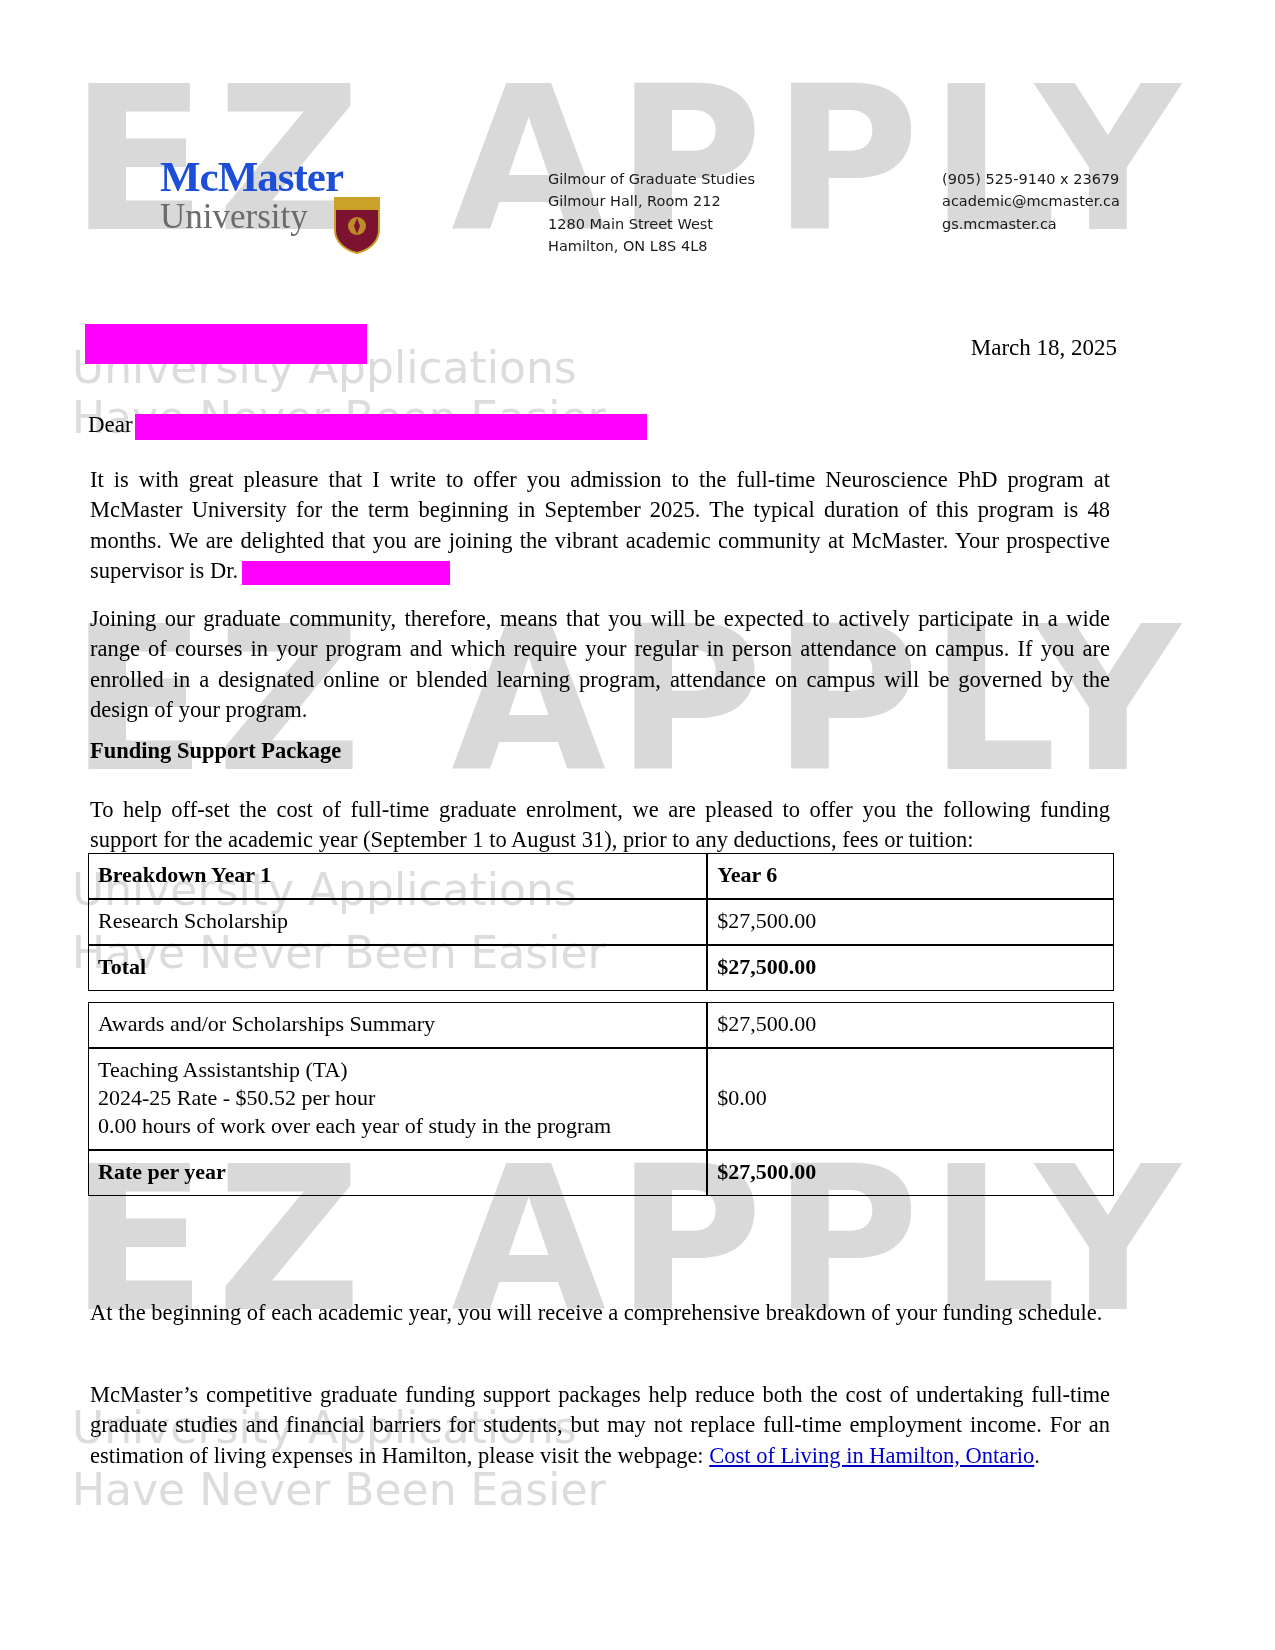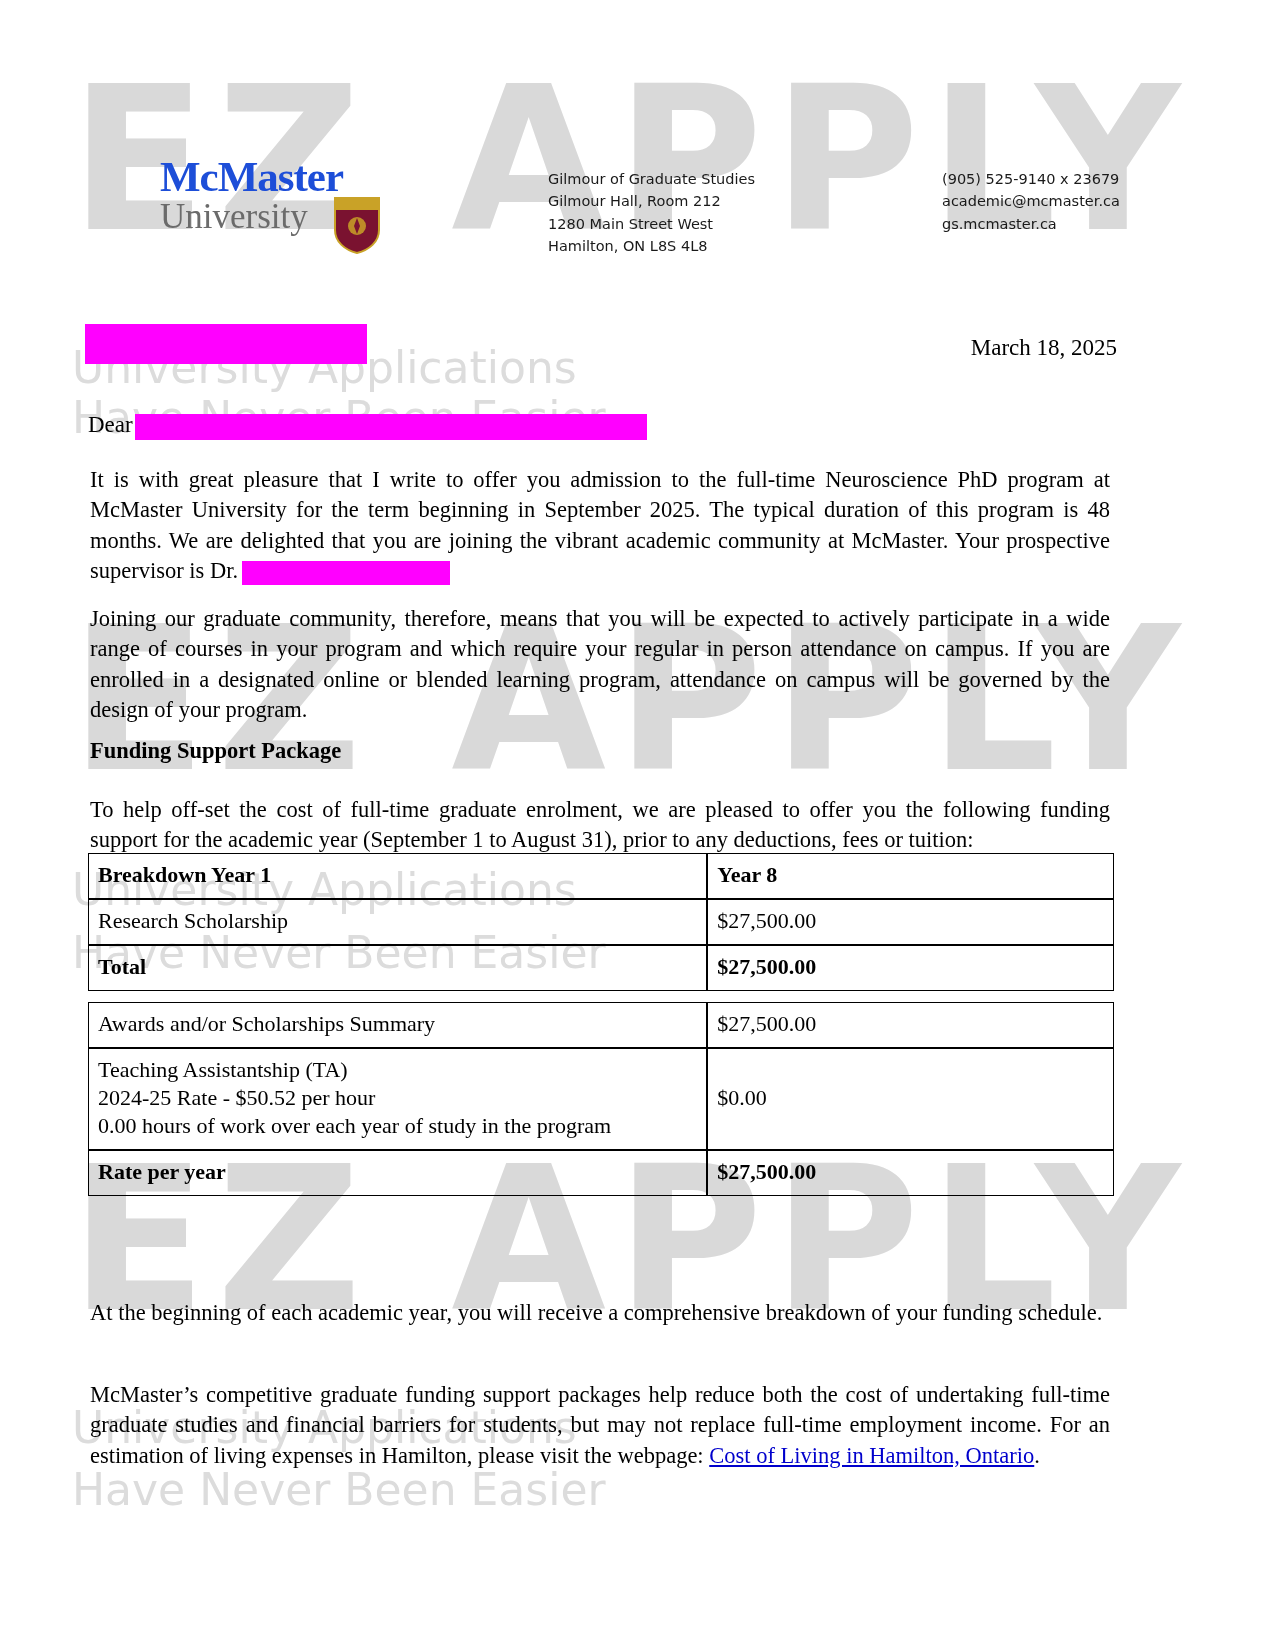--- a/index.html
+++ b/index.html
@@ -248,21 +248,21 @@
     <p class="para p2">Joining our graduate community, therefore, means that you will be expected to actively participate in a wide range of courses in your program and which require your regular in person attendance on campus. If you are enrolled in a designated online or blended learning program, attendance on campus will be governed by the design of your program.</p>
 
     <div class="heading">Funding Support Package</div>
 
     <p class="para p3">To help off-set the cost of full-time graduate enrolment, we are pleased to offer you the following funding support for the academic year (September 1 to August 31), prior to any deductions, fees or tuition:</p>
 
     <table class="fund-table">
       <tbody>
           <tr class="bold">
         <td class="c1">Breakdown Year 1</td>
-        <td class="c2">Year 8</td>
+        <td class="c2">Year 6</td>
       </tr>
       <tr>
         <td class="c1">Research Scholarship</td>
         <td class="c2">$27,500.00</td>
       </tr>
       <tr class="bold">
         <td class="c1">Total</td>
         <td class="c2">$27,500.00</td>
       </tr>
       <tr class="spacer">

